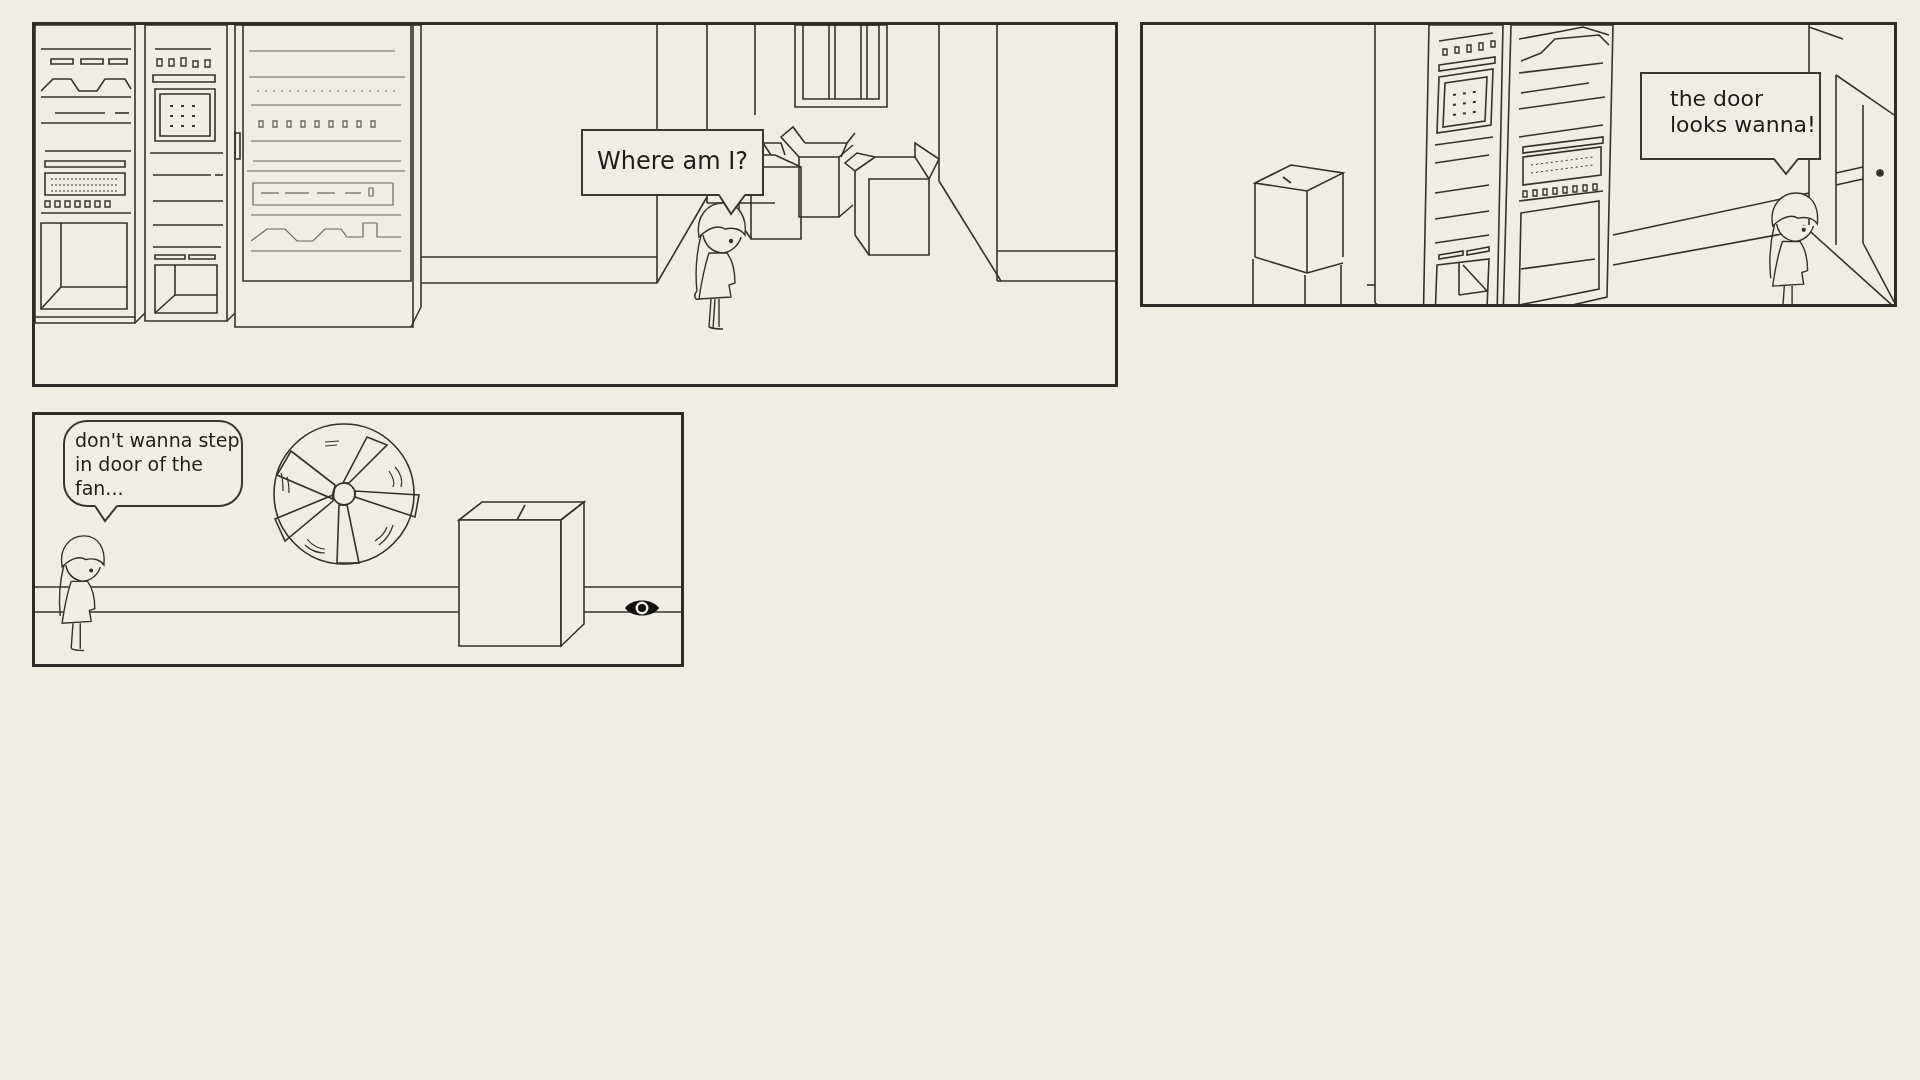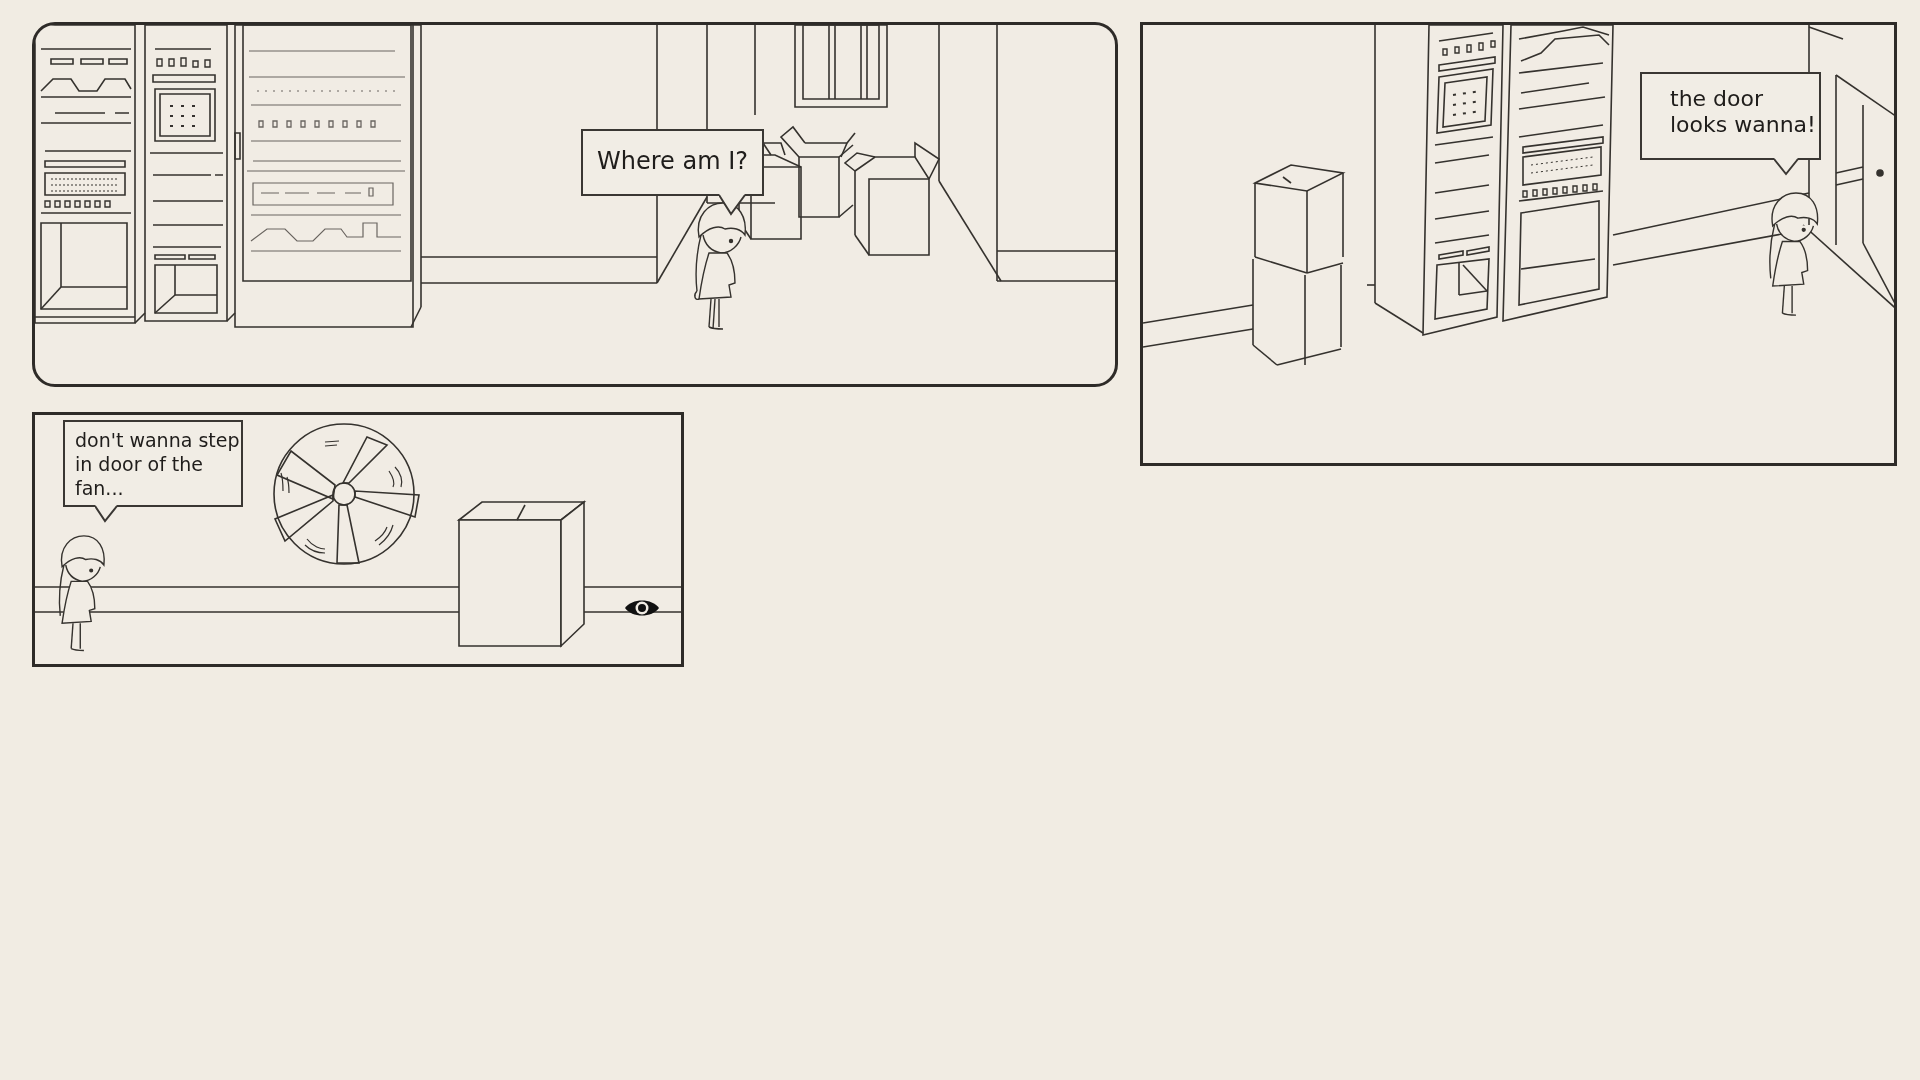--- a/index.html
+++ b/index.html
@@ -8,21 +8,21 @@
   .panel { position:absolute; border:3px solid #2e2b28; box-sizing:border-box; background:#f1ece4; overflow:hidden; }
   .panel svg.scene { position:absolute; left:0; top:0; }
   .bubble { position:absolute; background:#f1ede5; border:2px solid #3a3733; box-sizing:border-box;
             color:#1f1d1b; font-family:"DejaVu Sans", sans-serif; line-height:1.2; }
   .eye { position:absolute; cursor:pointer; }
   svg line, svg polyline, svg path, svg rect, svg circle, svg polygon { vector-effect:non-scaling-stroke; }
 </style>
 </head>
 <body>
 
-<div class="panel" style="left:32px; top:22px; width:1086px; height:365px;border-radius:23px;">
+<div class="panel" style="left:32px; top:22px; width:1086px; height:365px;">
   <svg class="scene" width="1086" height="365" viewBox="0 0 1086 365" fill="none" stroke="#35322e" stroke-width="1.6">
 
     <g>
       <rect x="0" y="0" width="100" height="298"></rect>
       <line x1="6" y1="24" x2="96" y2="24"></line>
       <rect x="16" y="34" width="22" height="5"></rect>
         <rect x="46" y="34" width="22" height="5"></rect>
         <rect x="74" y="34" width="18" height="5"></rect>
       <polyline points="6,66 18,54 36,54 44,66 62,66 70,54 90,54 96,64"></polyline>
       <line x1="6" y1="72" x2="96" y2="72"></line>
@@ -190,21 +190,21 @@
 
   <div class="bubble" style="left:546px; top:104px; width:183px; height:67px; font-size:24px; padding:16px 0 0 14px;">
     <span>Where am I?</span>
     <svg style="position:absolute; left:136px; top:63px;" width="30" height="22" viewBox="0 0 30 22">
       <polygon points="0,0 26,0 12,20" fill="#f1ede5" stroke="none"></polygon>
       <polyline points="0,1 12,20 26,1" fill="none" stroke="#3a3733" stroke-width="2"></polyline>
     </svg>
   </div>
 </div>
 
-<div class="panel" style="left:1140px; top:22px; width:757px; height:444px;">
+<div class="panel" style="left:1140px; top:22px; width:757px; height:285px;">
   <svg class="scene" width="757" height="363" viewBox="0 0 757 363" fill="none" stroke="#35322e" stroke-width="1.6">
 
     <line x1="0" y1="298" x2="110" y2="280"></line>
     <line x1="0" y1="322" x2="110" y2="304"></line>
     <line x1="224" y1="260" x2="232" y2="260"></line>
 
     <g>
       <polygon points="112,158 148,140 200,148 164,166"></polygon>
       <line x1="112" y1="158" x2="112" y2="232"></line>
       <line x1="164" y1="166" x2="164" y2="248"></line>
@@ -355,21 +355,21 @@
     <path d="M10 36 C6 14 20 2 34 2 C50 2 58 16 56 34 C52 28 44 26 36 28 C30 24 20 26 10 36Z"></path>
     <path d="M14 34 C16 44 22 50 32 52 C42 52 50 44 52 36"></path>
     <circle cx="42" cy="40" r="1.5" fill="#35322e"></circle>
     <path d="M12 34 C8 50 6 72 8 90" fill="none"></path>
     <path d="M20 52 L38 52 C44 60 46 72 46 82 L40 84 L42 96 L10 98 C12 84 14 70 20 52Z"></path>
     <line x1="22" y1="98" x2="20" y2="126"></line>
       <line x1="30" y1="98" x2="30" y2="126"></line>
     <path d="M20 126 C24 128 28 128 34 128" fill="none"></path>
   </svg>
 
-  <div class="bubble" style="left:28px; top:5px; width:180px; height:87px; font-size:19px; padding:6px 0 0 10px; line-height:24px;">
+  <div class="bubble" style="left:28px; top:5px; width:180px; height:87px; font-size:19px; padding:6px 0 0 10px; line-height:24px;border-radius:24px;">
     <div>don't wanna step</div>
     <div>in door of the</div>
     <div>fan...</div>
     <svg style="position:absolute; left:30px; top:83px;" width="26" height="20" viewBox="0 0 26 20">
       <polygon points="0,0 22,0 10,16" fill="#f1ede5" stroke="none"></polygon>
       <polyline points="0,1 10,16 22,1" fill="none" stroke="#3a3733" stroke-width="2"></polyline>
     </svg>
   </div>
 
   <svg class="eye" style="left:589px; top:181px;" width="36" height="24" viewBox="0 0 36 24">

